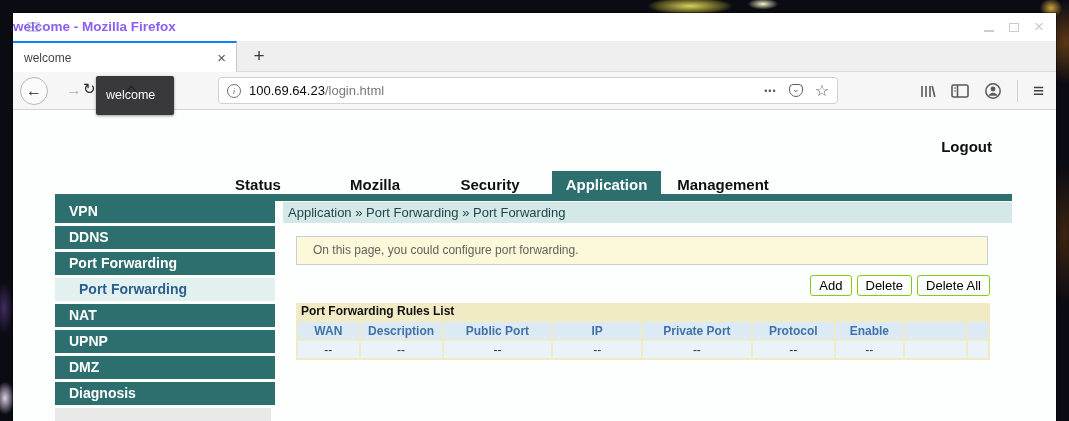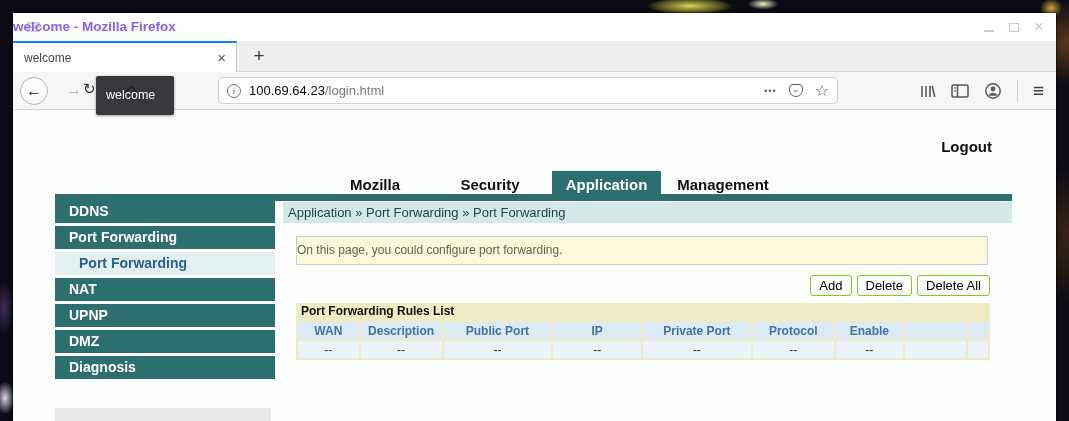--- a/index.html
+++ b/index.html
@@ -88,21 +88,21 @@
   .sidebar { position:absolute; left:42px; top:90px; width:220px; }
   .sb-item { height:23px; margin-bottom:3px; background:#2d6e6e; color:#fff; font-weight:bold;
     font-size:14px; line-height:23px; padding-left:14px; }
   .sb-item.sub { background:#e2f1f0; color:#2b5f8f; padding-left:24px; }
   .sb-footer { position:absolute; left:42px; top:298px; width:216px; height:13px; background:#e9e9e9; }
 
   .breadcrumb { position:absolute; left:270px; top:92px; width:729px; height:21px; background:#d5e8e8;
     font-size:13px; line-height:21px; color:#1e4646; padding-left:5px; }
 
   .infobox { position:absolute; left:283px; top:126px; width:692px; height:29px; background:#fcf8da;
-    border:1px solid #c5cfda; font-size:12px; color:#63635b; line-height:27px; }
+    border:1px solid #c5cfda; font-size:12px; color:#63635b; line-height:27px; padding-left:16px; }
 
   .btnrow { position:absolute; top:165px; right:66px; display:flex; gap:5px; }
   .btnrow button { background:#fdfdfd; border:1px solid #84cc16; border-radius:3px; height:21px;
     padding:0 8px; font-size:13px; color:#000; font-family:"Liberation Sans",sans-serif; }
 
   .rules { position:absolute; left:283px; top:193px; width:694px; }
   .rules-title { background:#f0ebc4; height:17px; line-height:17px; font-size:12px; font-weight:bold;
     color:#111; padding-left:5px; }
   table.rules-table { width:694px; table-layout:fixed; border-collapse:separate; border-spacing:2px;
     background:#f0ebc4; }
@@ -182,27 +182,29 @@
     </div>
 
     <div class="tooltip">
       <span class="home-glyph">⌂</span>
       <span class="tt-text">welcome</span>
     </div>
 
     <div class="page">
       <span class="logout">Logout</span>
 
+      <span class="navtab nt-status">Status</span>
       <span class="navtab nt-network">Mozilla</span>
       <span class="navtab nt-security">Security</span>
       <span class="navtab nt-application">Application</span>
       <span class="navtab nt-management">Management</span>
       <div class="tealbar"></div>
 
       <div class="sidebar">
+        <div class="sb-item">VPN</div>
         <div class="sb-item">DDNS</div>
         <div class="sb-item">Port Forwarding</div>
         <div class="sb-item sub">Port Forwarding</div>
         <div class="sb-item">NAT</div>
         <div class="sb-item">UPNP</div>
         <div class="sb-item">DMZ</div>
         <div class="sb-item">Diagnosis</div>
       </div>
       <div class="sb-footer"></div>
 

